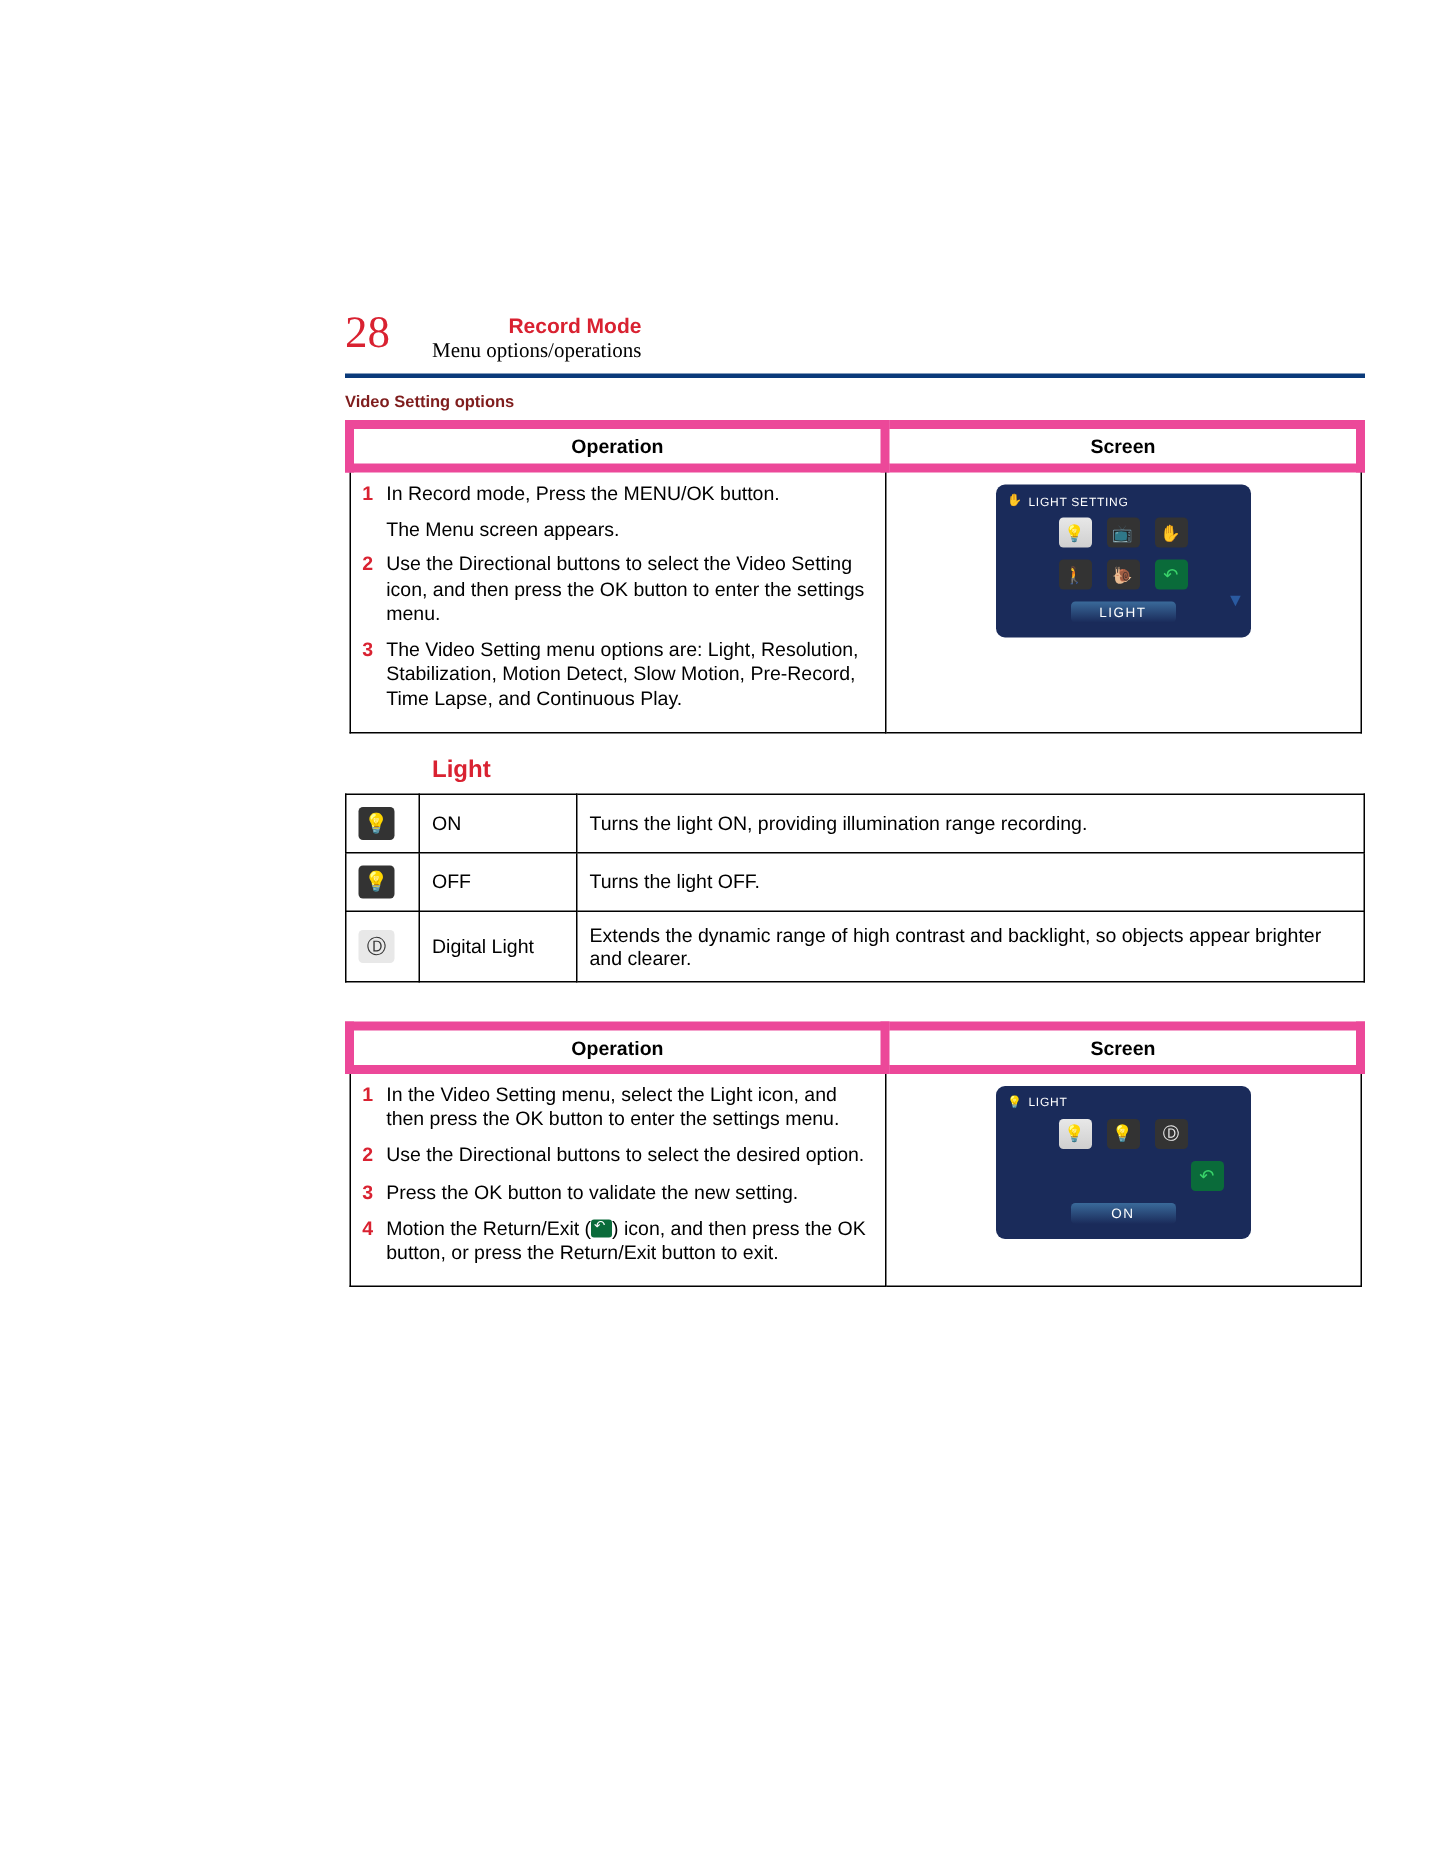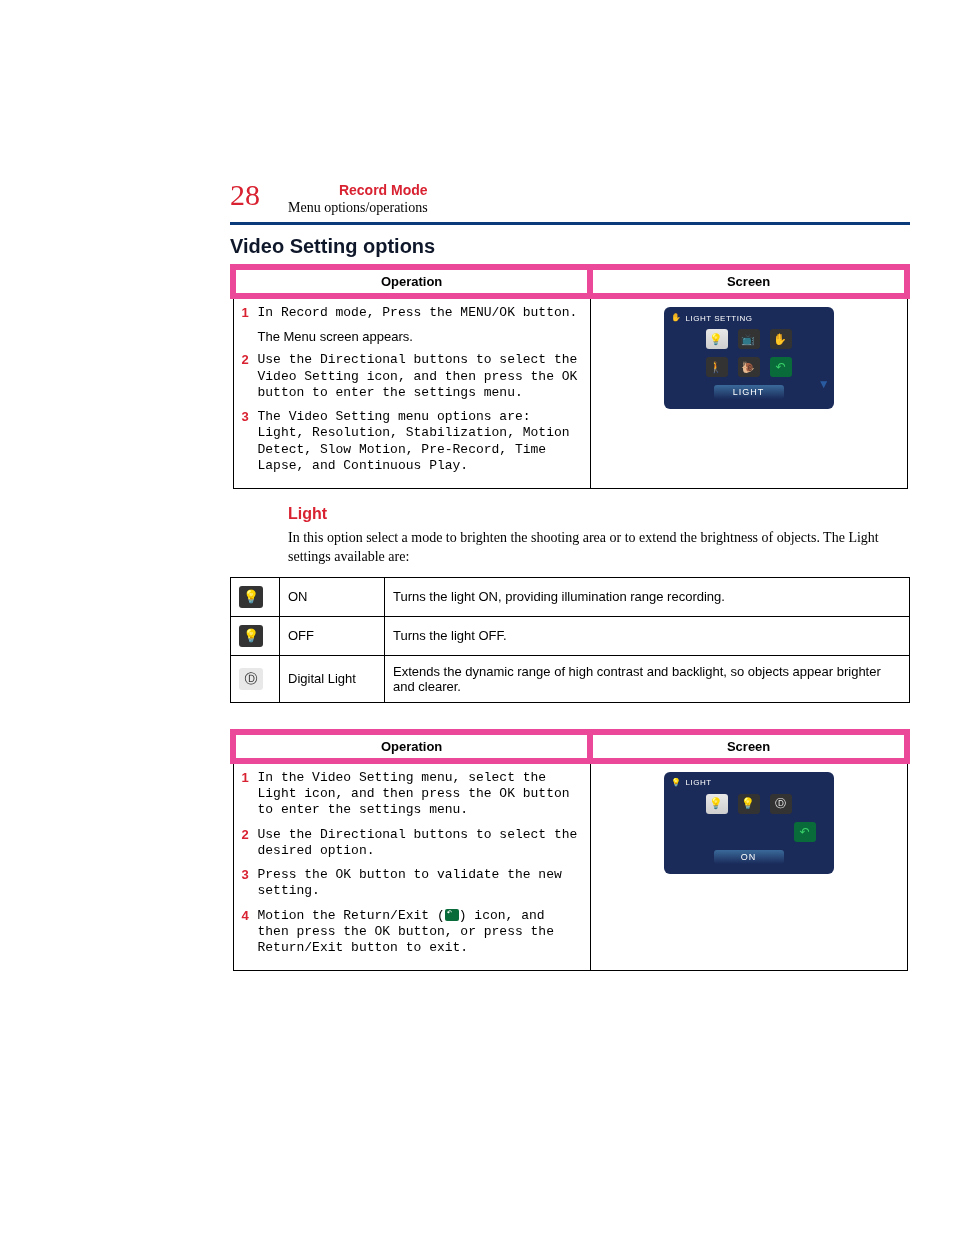--- a/index.html
+++ b/index.html
@@ -4,20 +4,21 @@
 <style>
   body {
     margin: 0;
     padding: 0;
     font-family: Arial, Helvetica, sans-serif;
     background: #fff;
     width: 954px;
   }
   .page {
     padding: 180px 44px 60px 230px;
+    margin-top: 27px;
   }
   .header-row {
     display: flex;
     align-items: flex-start;
     margin-bottom: 4px;
   }
   .page-number {
     font-size: 30px;
     color: #d92231;
     font-family: Georgia, 'Times New Roman', serif;
@@ -38,23 +39,23 @@
     font-family: Georgia, 'Times New Roman', serif;
     font-size: 14px;
     margin-top: 2px;
   }
   .header-rule {
     margin: 6px 0 10px 0;
     border: none;
     border-top: 3px solid #0a3a7a;
   }
   .section-heading {
-    color: #0f172a;
-    font-weight: bold;
-    font-size: 20px;
+    color: #7f1d1d;
+    font-weight: bold;
+    font-size: 11px;
     font-family: Arial, sans-serif;
     margin-bottom: 6px;
   }
   .subsection-heading {
     color: #d92231;
     font-weight: bold;
     font-size: 16px;
     font-family: Arial, sans-serif;
     margin: 16px 0 6px 58px;
   }
@@ -87,21 +88,21 @@
     display: flex;
     margin-bottom: 8px;
   }
   .step-num {
     color: #d92231;
     font-weight: bold;
     width: 16px;
     flex-shrink: 0;
   }
   .step-text {
-    font-family: Liberation Mono, monospace;
+    font-family: Liberation Sans, sans-serif;
     line-height: 1.25;
   }
   .step-sub {
     margin-left: 16px;
     font-family: Arial, sans-serif;
     margin-bottom: 8px;
   }
   .inline-icon {
     display: inline-block;
     width: 14px;
@@ -264,21 +265,20 @@
           </div>
           <div class="arrow-down">▼</div>
           <div class="screen-status">LIGHT</div>
         </div>
       </td>
     </tr>
   </tbody>
     </table>
 
   <div class="subsection-heading">Light</div>
-  <div class="intro-para">In this option select a mode to brighten the shooting area or to extend the brightness of objects. The Light settings available are:</div>
 
   <table class="opt-table">
     <tbody>
         <tr>
       <td class="opt-icon-cell">
         <div class="bulb-icon on">💡</div>
       </td>
       <td class="opt-name-cell">ON</td>
       <td>Turns the light ON, providing illumination range recording.</td>
     </tr>

